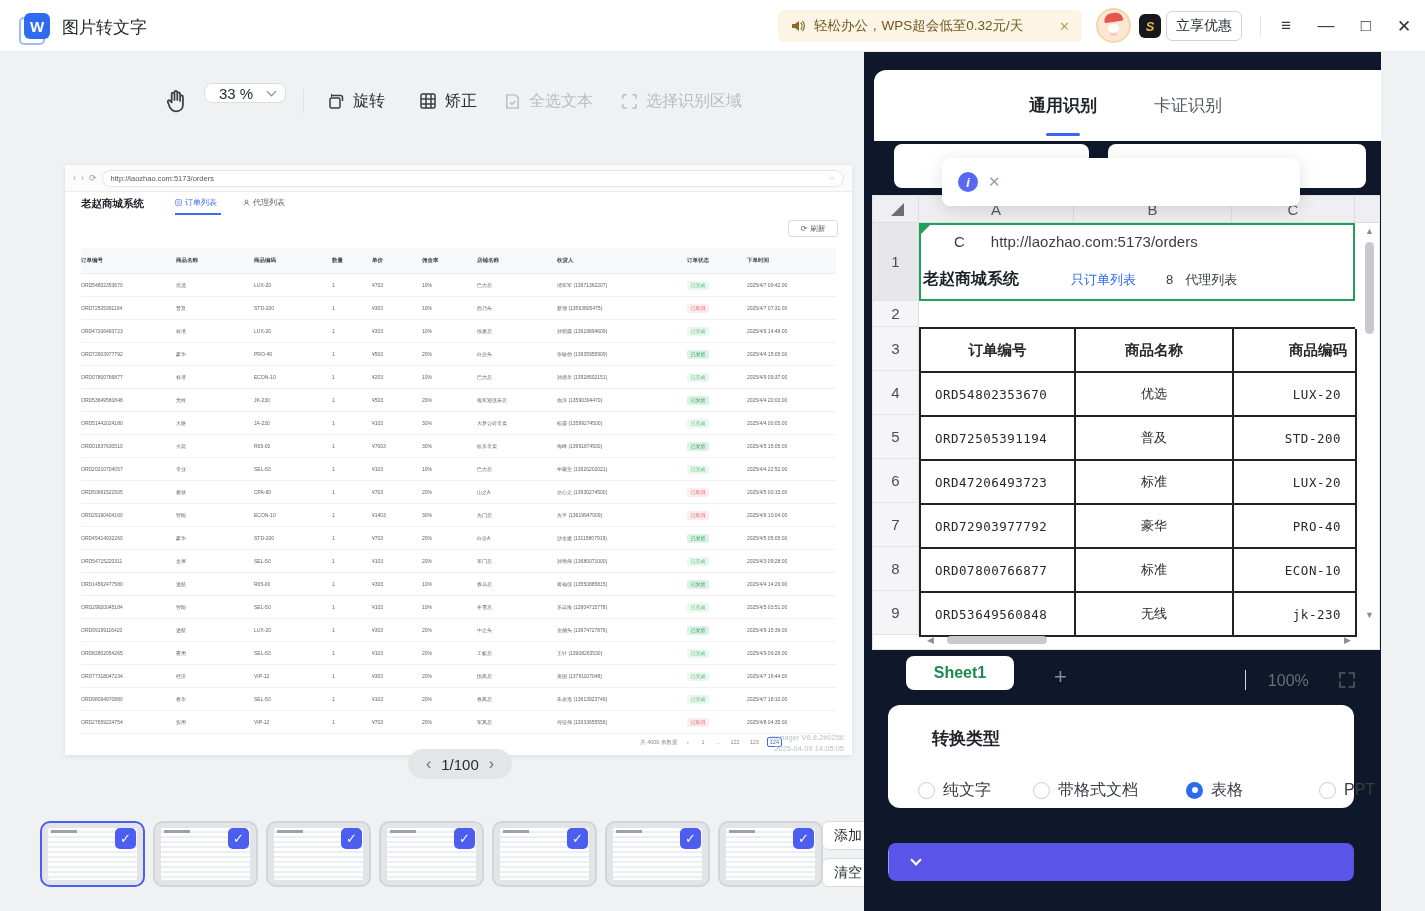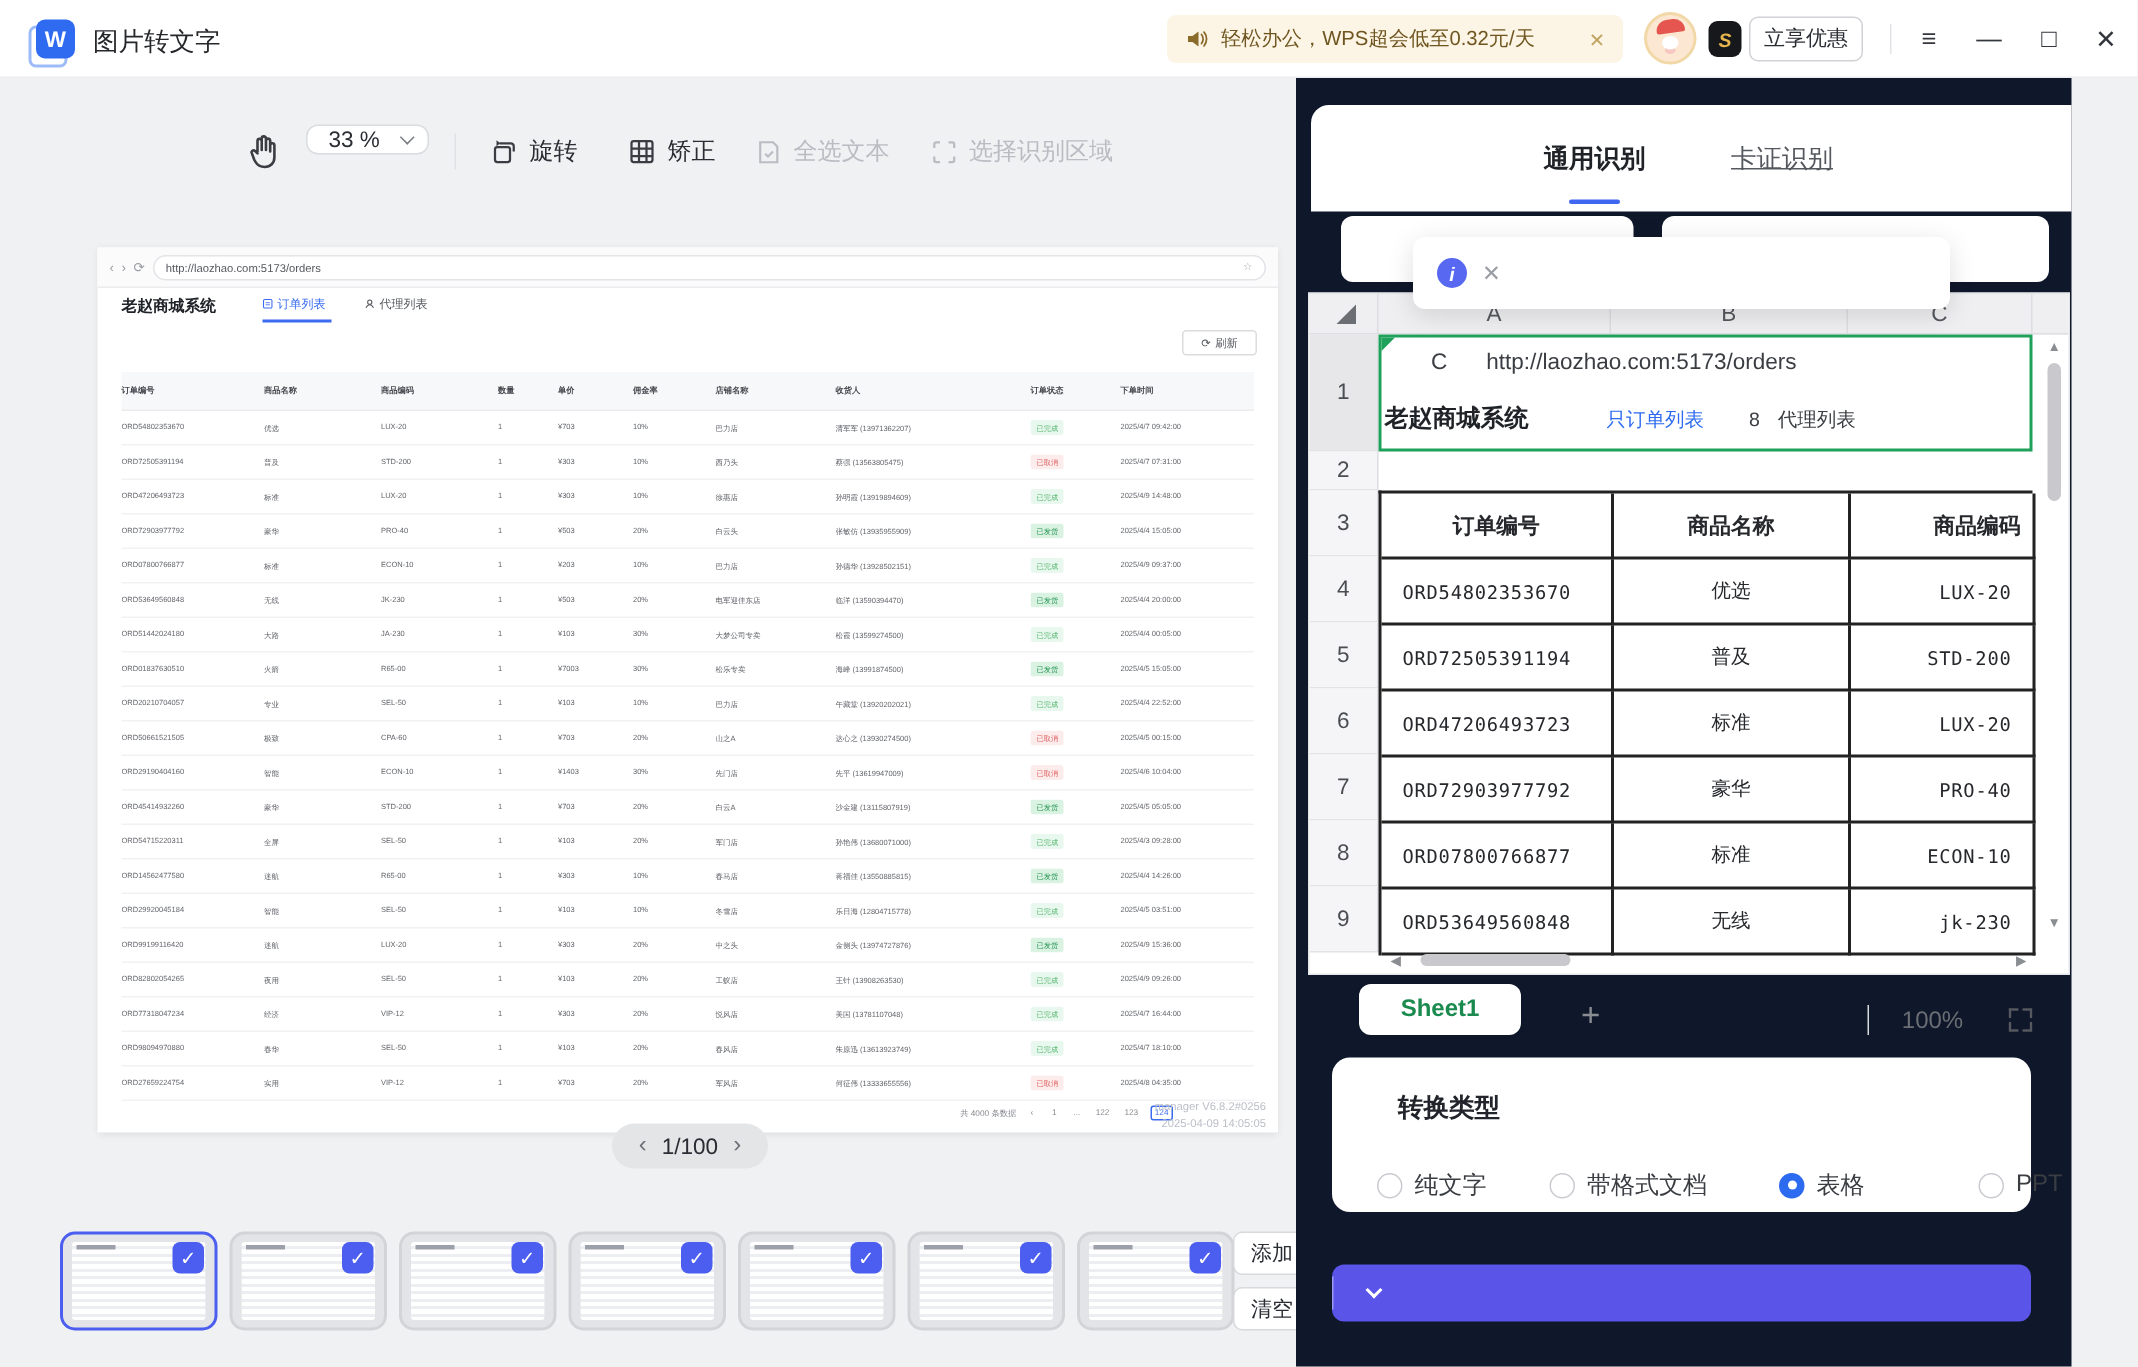--- a/index.html
+++ b/index.html
@@ -548,21 +548,21 @@
         <div class="thumb-page"></div>
         <div class="thumb-check">✓</div>
       </div>
     </div>
   <div class="strip-btn" style="top:821px;">添加</div>
   <div class="strip-btn" style="top:858px;">清空</div>
 
   <div class="panel">
     <div class="tab-card">
       <div class="ptab active" style="left:155px;">通用识别</div>
-      <div class="ptab" style="left:280px;text-decoration:underline;">卡证识别</div>
+      <div class="ptab" style="left:280px;">卡证识别</div>
     </div>
     <div class="ghost-rect" style="left:30px;width:195px;"></div>
     <div class="ghost-rect" style="left:244px;width:258px;"></div>
 
     <div class="toast">
       <div class="toast-icon">i</div>
       <div class="toast-close">✕</div>
     </div>
 
     <div class="sheet-card">

